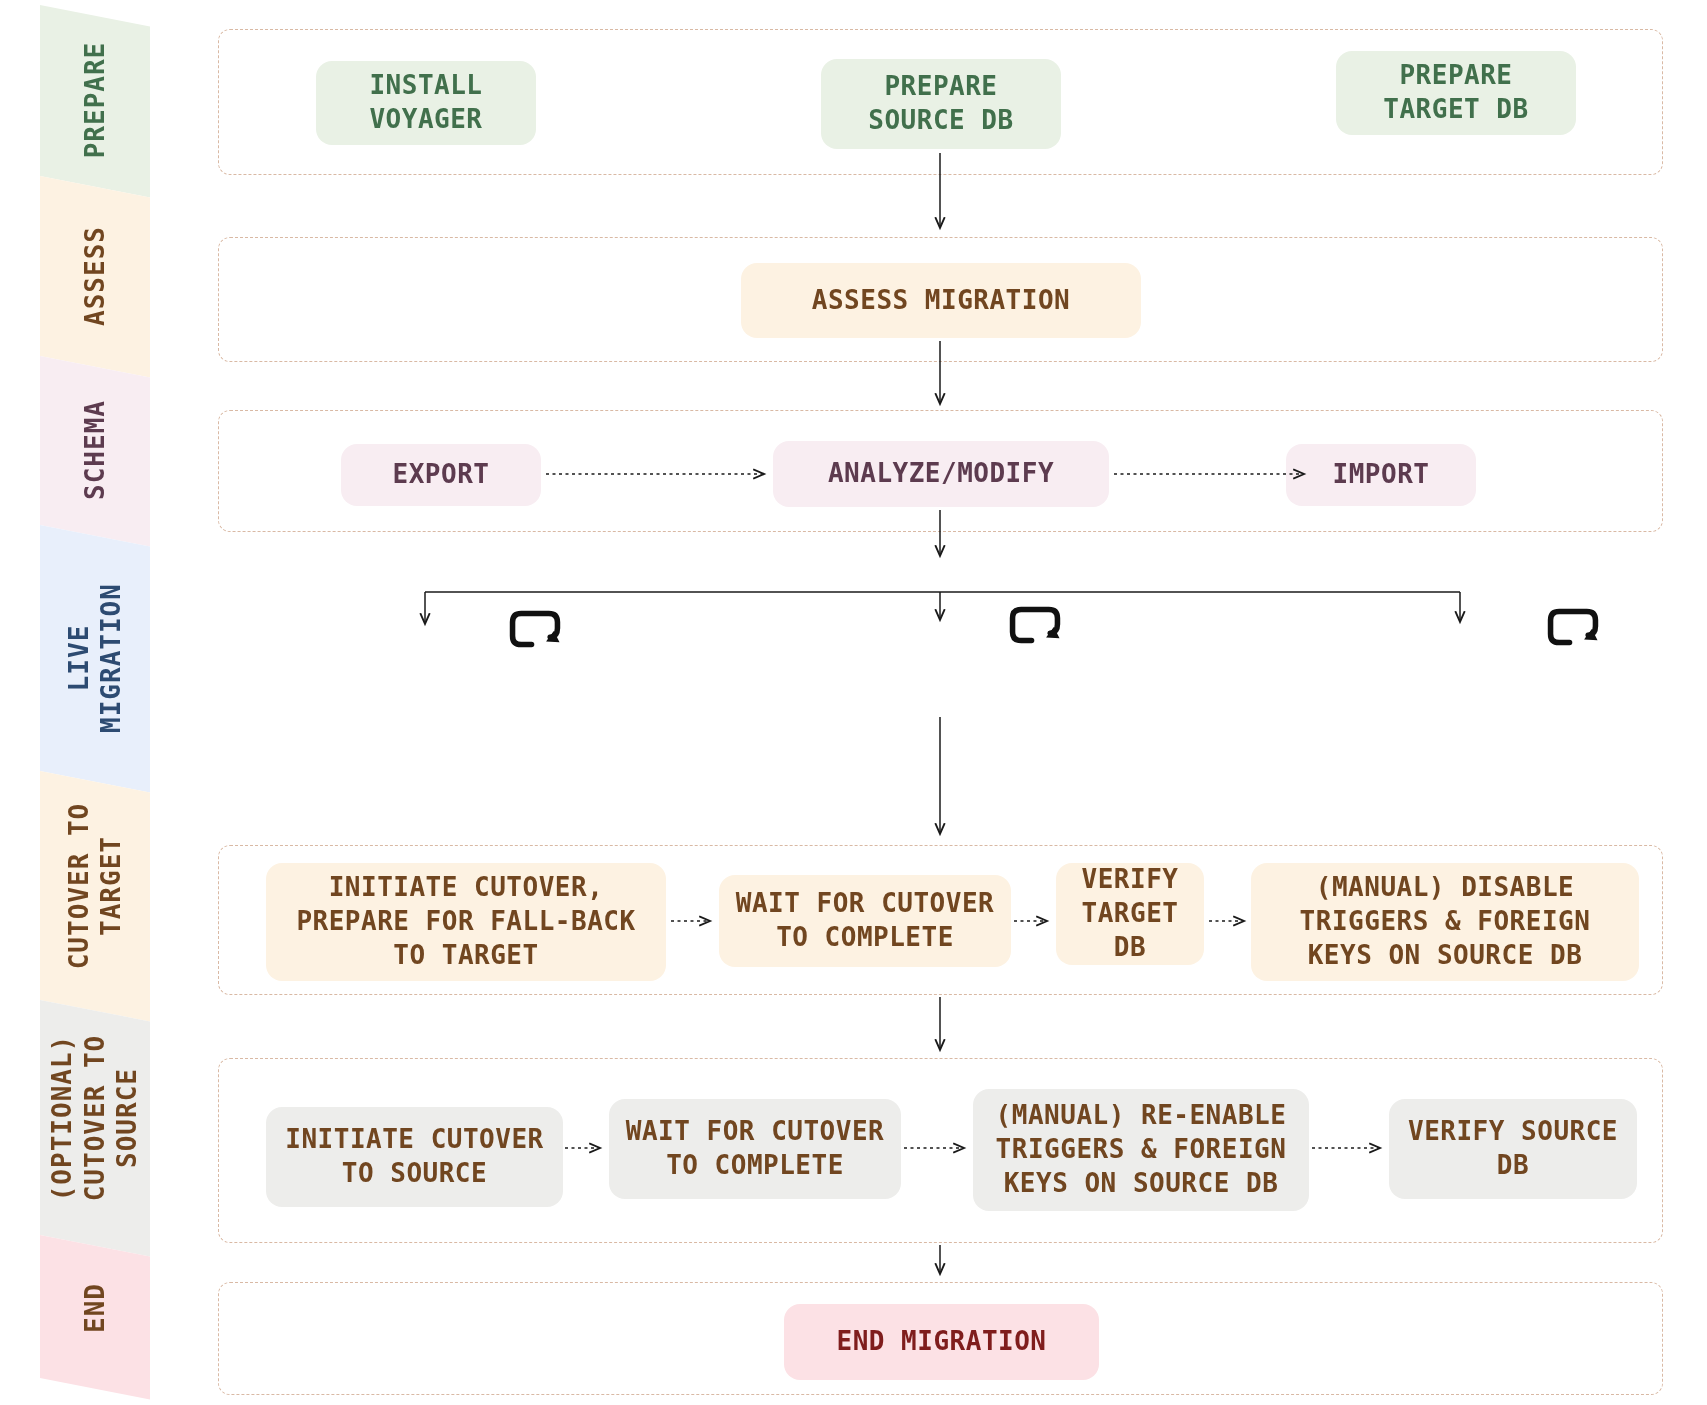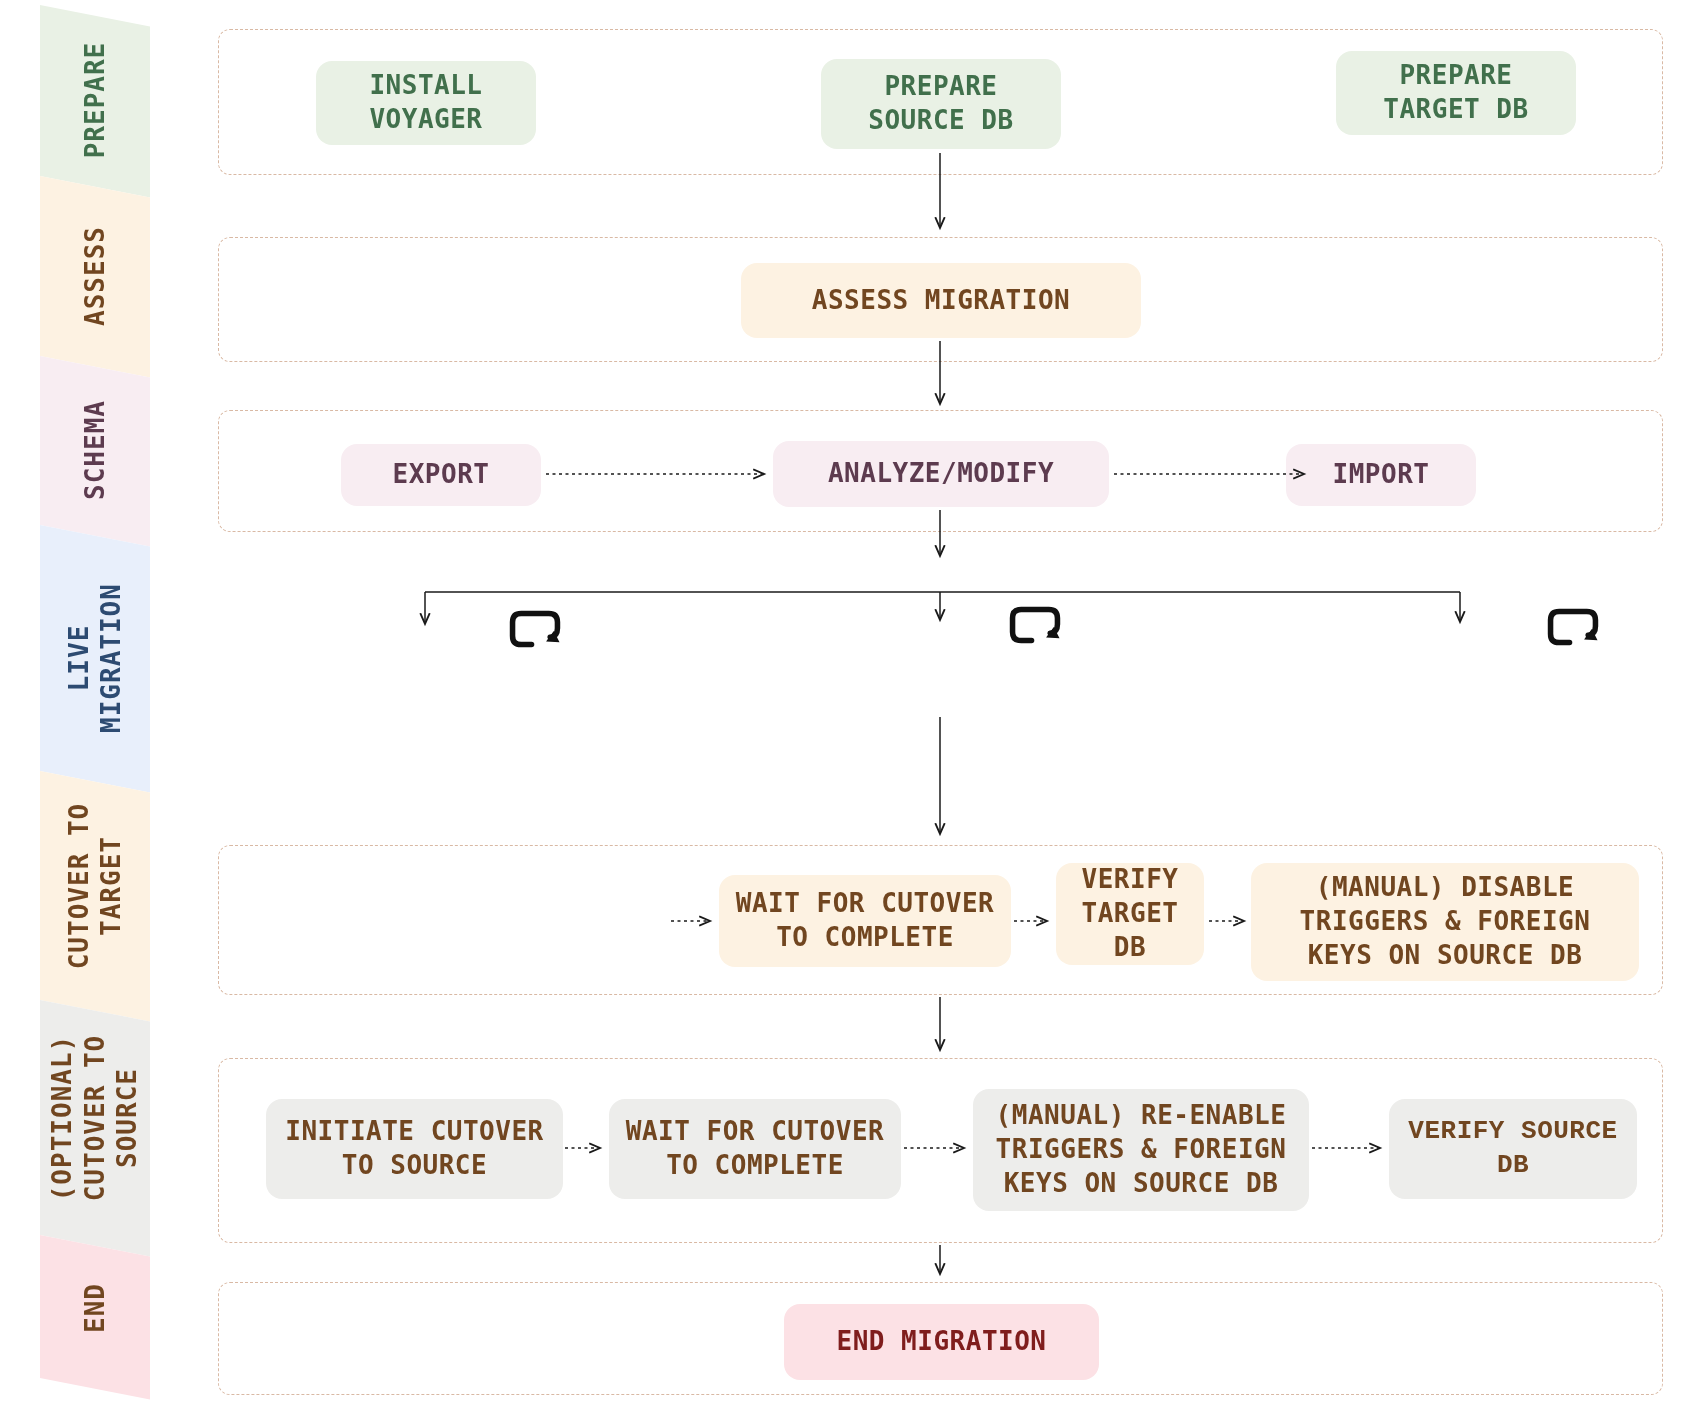--- a/index.html
+++ b/index.html
@@ -99,39 +99,42 @@
       </svg>
   </div>
   <div class="loop-icon" style="left:1546px;top:608px;width:54px;height:38px;">
     <svg viewBox="0 0 30 22">
         <path d="M13 20 H7 C3.6 20 2 18.2 2 15 V7 C2 3.8 3.6 2 7 2 H23 C26.4 2 28 3.8 28 7 V10.5 C28 13.6 26.6 15.4 23.8 15.8" fill="none" stroke="#111" stroke-width="3.2" stroke-linecap="round"></path>
         <path d="M29.2 18.6 L21.4 18.3 L25.9 12.1 Z" fill="#111"></path>
       </svg>
   </div>
 
   <div class="row-container" style="top:845px;height:150px;">
+    <div class="box c-peach" style="left:47px;top:17px;width:400px;height:118px;">INITIATE CUTOVER,
+PREPARE FOR FALL-BACK
+TO TARGET</div>
     <div class="box c-peach" style="left:500px;top:29px;width:292px;height:92px;">WAIT FOR CUTOVER
 TO COMPLETE</div>
     <div class="box c-peach" style="left:837px;top:17px;width:148px;height:102px;">VERIFY
 TARGET
 DB</div>
     <div class="box c-peach" style="left:1032px;top:17px;width:388px;height:118px;">(MANUAL) DISABLE
 TRIGGERS &amp; FOREIGN
 KEYS ON SOURCE DB</div>
   </div>
 
   <div class="row-container" style="top:1058px;height:185px;">
-    <div class="box c-gray" style="left:47px;top:40px;width:297px;height:100px;">INITIATE CUTOVER
+    <div class="box c-gray" style="left:47px;top:48px;width:297px;height:100px;">INITIATE CUTOVER
 TO SOURCE</div>
     <div class="box c-gray" style="left:390px;top:40px;width:292px;height:100px;">WAIT FOR CUTOVER
 TO COMPLETE</div>
     <div class="box c-gray" style="left:754px;top:30px;width:336px;height:122px;">(MANUAL) RE-ENABLE
 TRIGGERS &amp; FOREIGN
 KEYS ON SOURCE DB</div>
-    <div class="box c-gray" style="left:1170px;top:40px;width:248px;height:100px;font-family:Liberation Mono, monospace;">VERIFY SOURCE
+    <div class="box c-gray" style="left:1170px;top:40px;width:248px;height:100px;">VERIFY SOURCE
 DB</div>
   </div>
 
   <div class="row-container" style="top:1282px;height:113px;">
     <div class="box c-pink" style="left:565px;top:21px;width:315px;height:76px;">END MIGRATION</div>
   </div>
 
   <svg class="connectors" width="1707" height="1405">
     <defs>
       <marker id="ah" viewBox="0 0 10 10" refX="8" refY="5" markerWidth="9" markerHeight="9" orient="auto-start-reverse">

